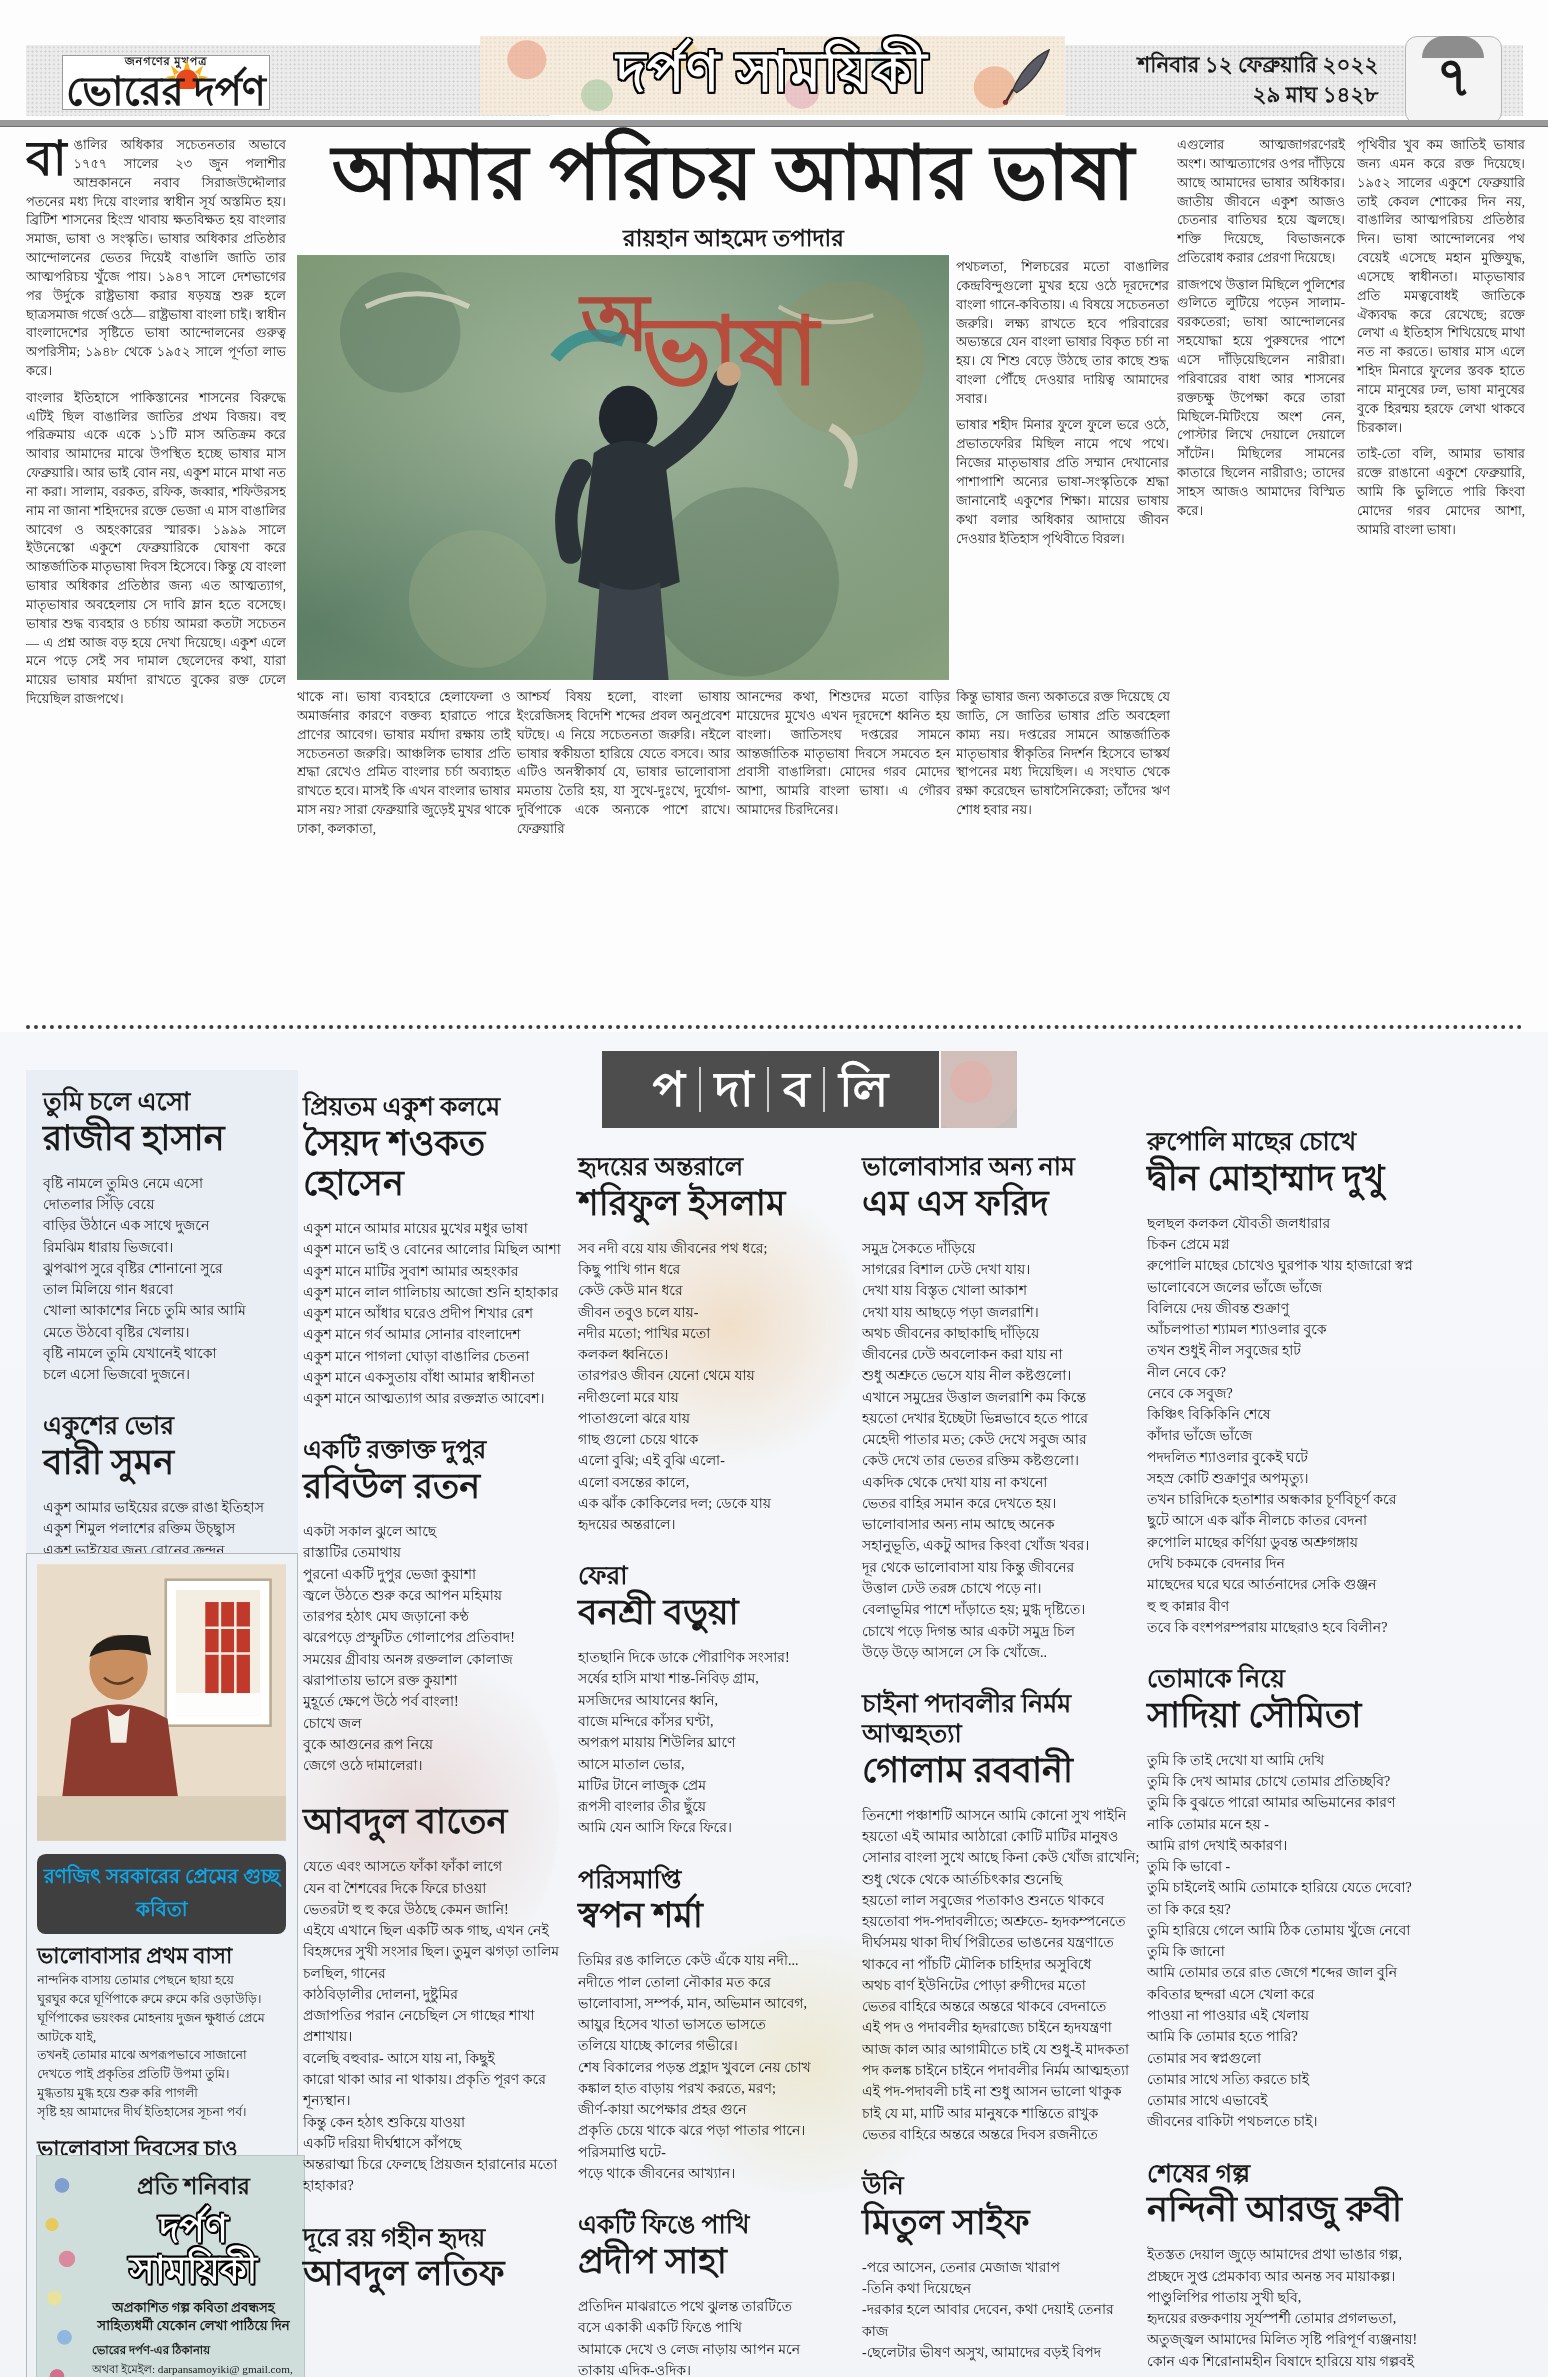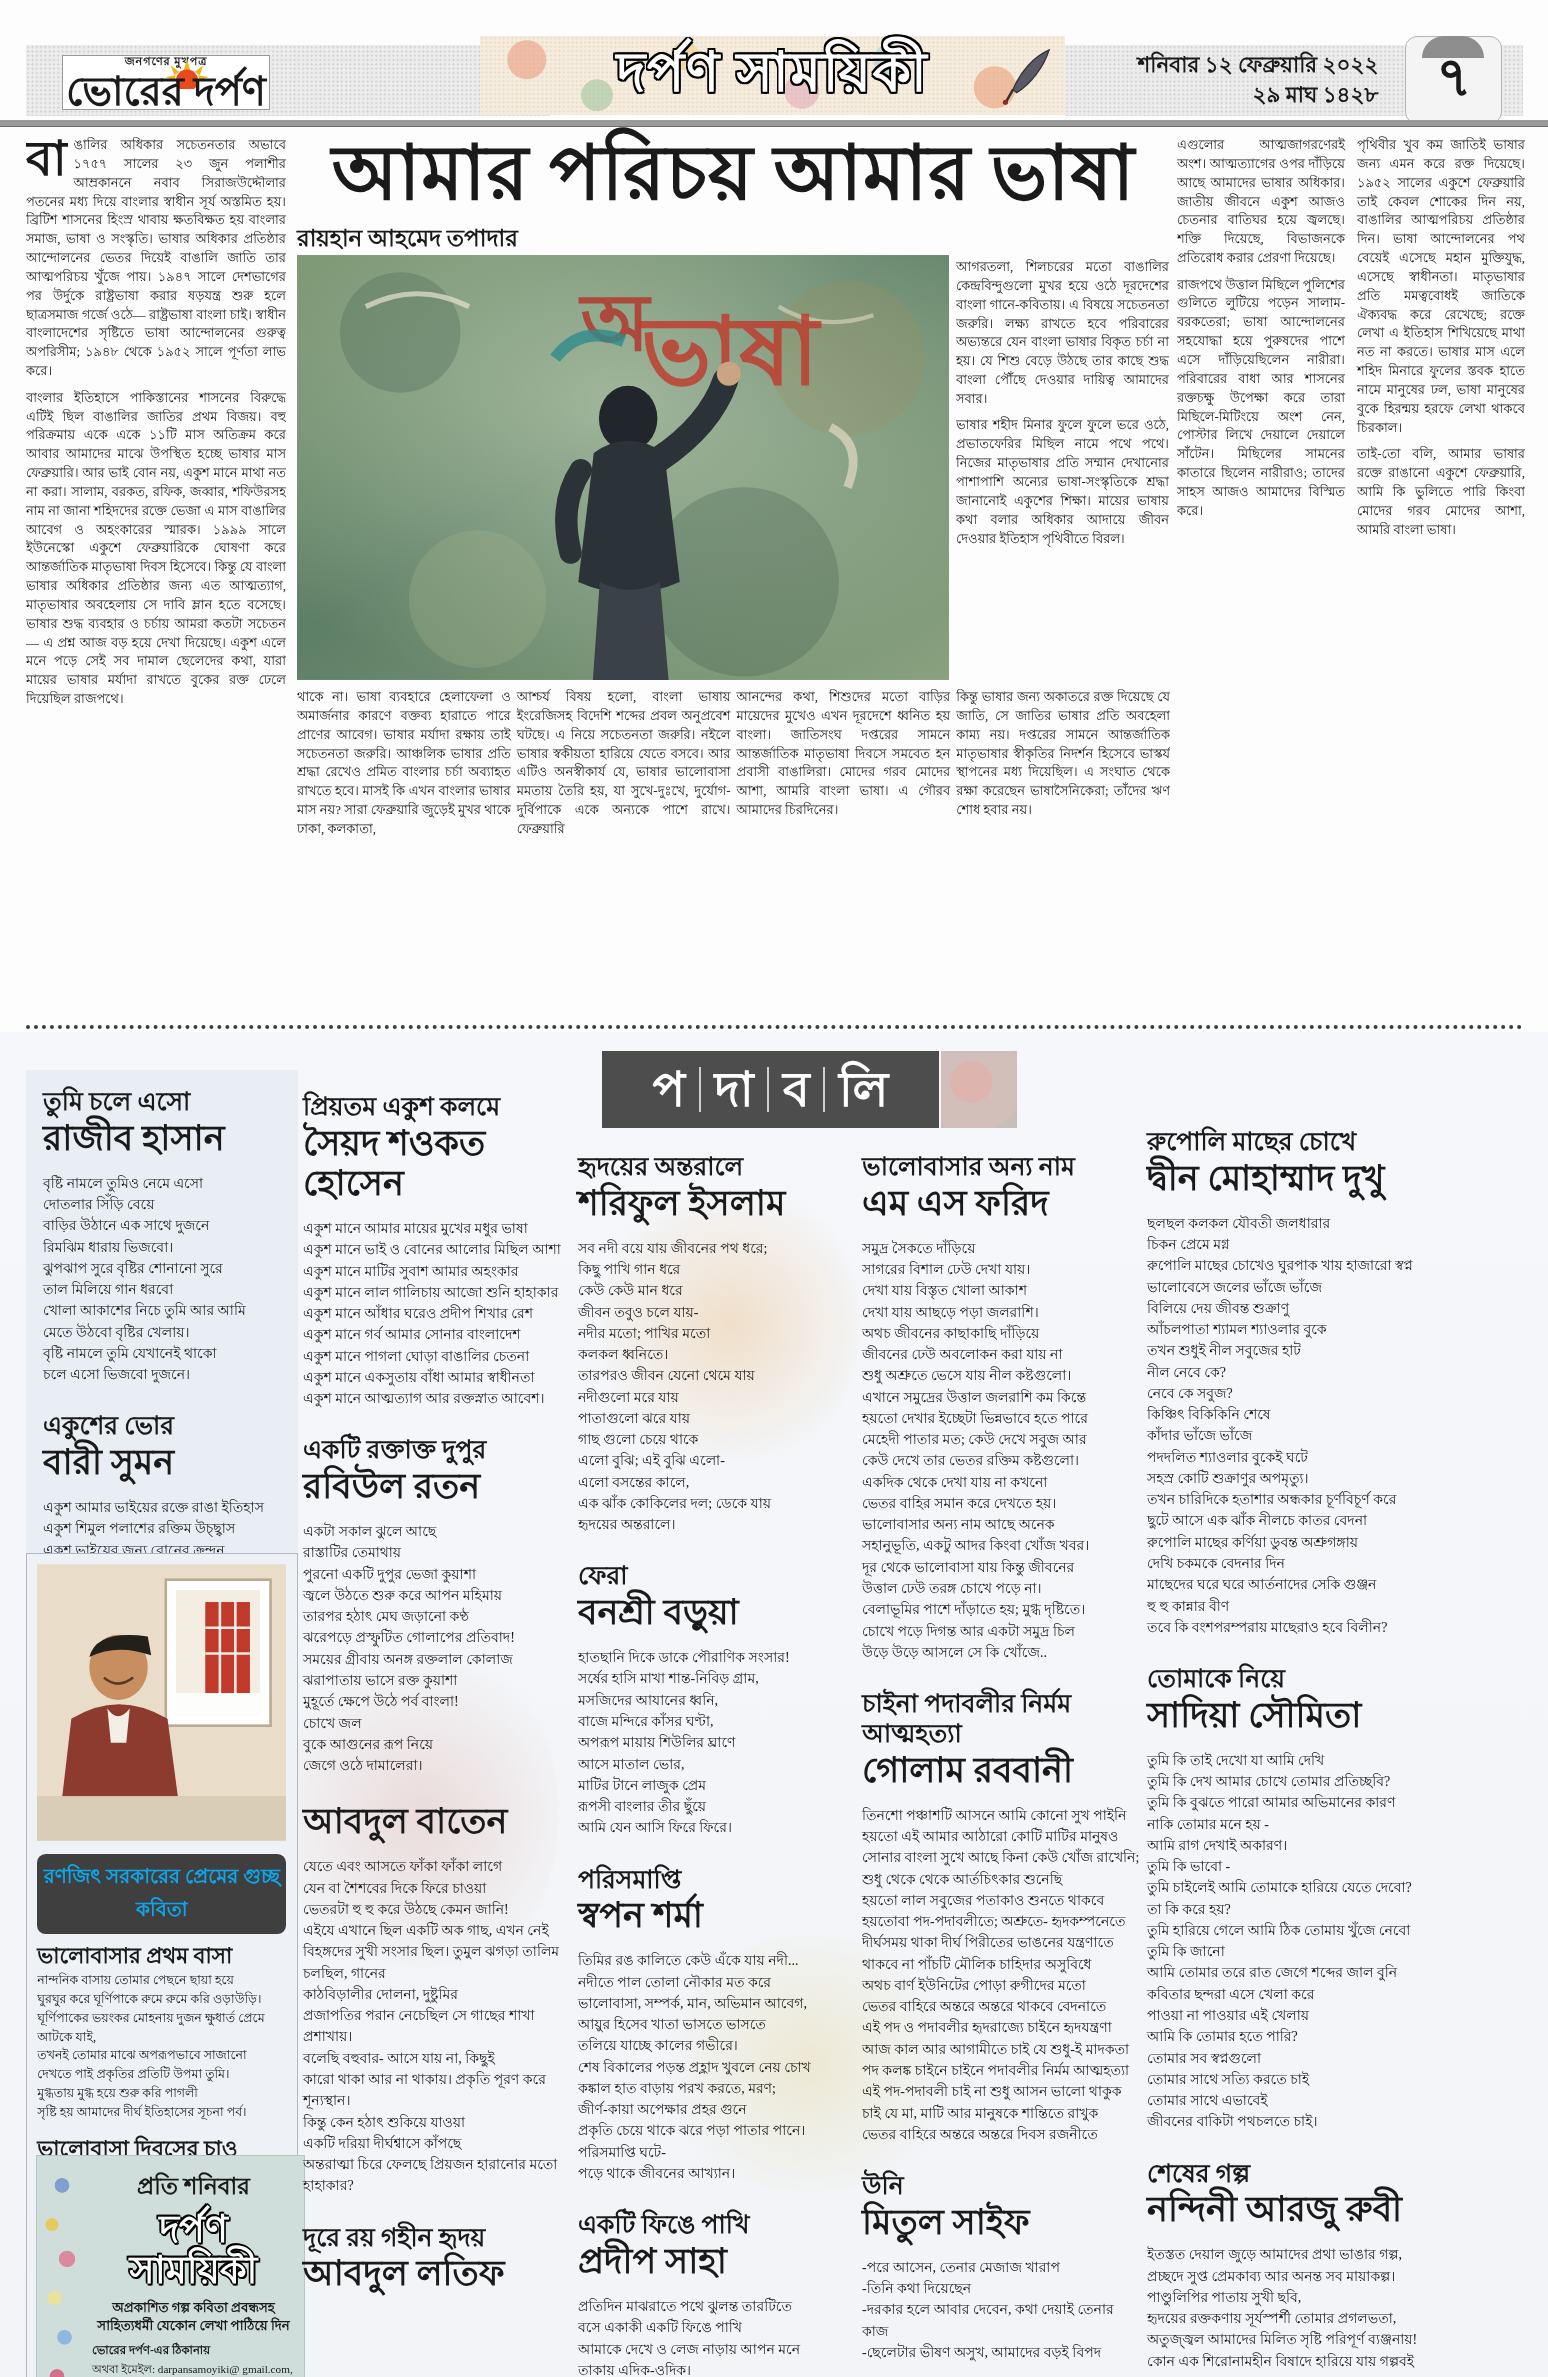--- a/index.html
+++ b/index.html
@@ -25,21 +25,21 @@
      display:flex;align-items:center;justify-content:center;}
   .banner-title{font-size:55px;font-weight:bold;color:#fff;letter-spacing:1.7px;
      text-shadow:-1.7px 0 0 #000,1.7px 0 0 #000,0 -1.7px 0 #000,0 1.7px 0 #000,-1.7px -1.7px 0 #000,1.7px 1.7px 0 #000,-1.7px 1.7px 0 #000,1.7px -1.7px 0 #000;}
   .date-block{display:flex;flex-direction:column;align-items:flex-end;justify-content:center;font-size:21.5px;font-weight:bold;line-height:1.35;padding-right:15.5px;}
   .page-tab{background:#f4f4f4;border:0.9px solid #b5b5b5;border-radius:12px;display:flex;align-items:center;justify-content:center;}
   .page-tab .arc{position:absolute;top:-1.7px;left:15.5px;width:62px;height:22.4px;background:#8d8d8d;border-radius:0 0 0 0;border-radius:31px 31px 0 0;}
   .page-num{font-size:55px;font-weight:bold;z-index:2;}
   .main-rule{background:#9a9a9a;border-bottom:1.7px solid #6f6f6f;}
   
   .headline{font-size:76px;font-weight:bold;text-align:center;line-height:1.05;letter-spacing:0.9px;}
-  .byline{font-size:23px;font-weight:bold;text-align:left;}
+  .byline{font-size:23px;font-weight:bold;text-align:center;}
   .artcol{font-size:13px;line-height:1.45;text-align:justify;}
   .artcol p{margin:0 0 7.7px 0;}
   .dropcap{float:left;font-size:48px;line-height:.85;font-weight:bold;padding:3.4px 6.9px 0 0;}
   .cols2{column-count:2;column-gap:12px;}
   .dotted-sep{border-top:4.3px dotted #3c3c3c;}
   
   .poetry-bg{background:linear-gradient(#f5f7fa,#f2f4f7);}
   .blob{border-radius:50%;filter:blur(1.7px);}
   .pada-banner{background:#4d4d4d;display:flex;align-items:center;justify-content:center;gap:0;}
   .pada-letter{color:#fff;font-size:48px;font-weight:bold;padding:0 13.8px;line-height:1;}
@@ -156,21 +156,21 @@
       <ellipse cx="385" cy="190" rx="34" ry="38" fill="#20262b"></ellipse>
       <path d="M345 230 q40 -28 82 0 l18 150 q-60 26 -118 0 Z" fill="#2b3238"></path>
       <path d="M420 238 q60 -40 78 -92" stroke="#2b3238" stroke-width="30" stroke-linecap="round" fill="none"></path>
       <circle cx="502" cy="138" r="14" fill="#caa584"></circle>
       <path d="M352 380 q36 18 70 0 l10 114 h-88 Z" fill="#3a4148"></path>
       <path d="M330 250 q-26 40 -12 96" stroke="#2b3238" stroke-width="26" stroke-linecap="round" fill="none"></path>
     </g>
   </svg>
 
   <div class="abs artcol" style="left:956px;top:258px;width:213px;height:418px;overflow:hidden;">
-      <p>আগরতলা, শিলচরের মতো বাঙালির কেন্দ্রবিন্দুগুলো মুখর হয়ে ওঠে দূরদেশের বাংলা গানে-কবিতায়। এ বিষয়ে সচেতনতা জরুরি। লক্ষ্য রাখতে হবে পরিবারের অভ্যন্তরে যেন বাংলা ভাষার বিকৃত চর্চা না হয়। যে শিশু বেড়ে উঠছে তার কাছে শুদ্ধ বাংলা পৌঁছে দেওয়ার দায়িত্ব আমাদের সবার।</p>
+      <p>পথচলতা, শিলচরের মতো বাঙালির কেন্দ্রবিন্দুগুলো মুখর হয়ে ওঠে দূরদেশের বাংলা গানে-কবিতায়। এ বিষয়ে সচেতনতা জরুরি। লক্ষ্য রাখতে হবে পরিবারের অভ্যন্তরে যেন বাংলা ভাষার বিকৃত চর্চা না হয়। যে শিশু বেড়ে উঠছে তার কাছে শুদ্ধ বাংলা পৌঁছে দেওয়ার দায়িত্ব আমাদের সবার।</p>
       <p>ভাষার শহীদ মিনার ফুলে ফুলে ভরে ওঠে, প্রভাতফেরির মিছিল নামে পথে পথে। নিজের মাতৃভাষার প্রতি সম্মান দেখানোর পাশাপাশি অন্যের ভাষা-সংস্কৃতিকে শ্রদ্ধা জানানোই একুশের শিক্ষা। মায়ের ভাষায় কথা বলার অধিকার আদায়ে জীবন দেওয়ার ইতিহাস পৃথিবীতে বিরল।</p>
     </div>
 
   <div class="abs" style="left:297px;top:688px;width:873px;height:329px;overflow:hidden;">
     <div style="display:flex;gap:6px;">
       <div class="artcol" style="flex:1;">
           <p>থাকে না। ভাষা ব্যবহারে হেলাফেলা ও অমার্জনার কারণে বক্তব্য হারাতে পারে প্রাণের আবেগ। ভাষার মর্যাদা রক্ষায় তাই সচেতনতা জরুরি। আঞ্চলিক ভাষার প্রতি শ্রদ্ধা রেখেও প্রমিত বাংলার চর্চা অব্যাহত রাখতে হবে। মাসই কি এখন বাংলার ভাষার মাস নয়? সারা ফেব্রুয়ারি জুড়েই মুখর থাকে ঢাকা, কলকাতা,</p>
         </div>
       <div class="artcol" style="flex:1;">
           <p>আশ্চর্য বিষয় হলো, বাংলা ভাষায় ইংরেজিসহ বিদেশি শব্দের প্রবল অনুপ্রবেশ ঘটছে। এ নিয়ে সচেতনতা জরুরি। নইলে ভাষার স্বকীয়তা হারিয়ে যেতে বসবে। আর এটিও অনস্বীকার্য যে, ভাষার ভালোবাসা মমতায় তৈরি হয়, যা সুখে-দুঃখে, দুর্যোগ-দুর্বিপাকে একে অন্যকে পাশে রাখে। ফেব্রুয়ারি</p>

